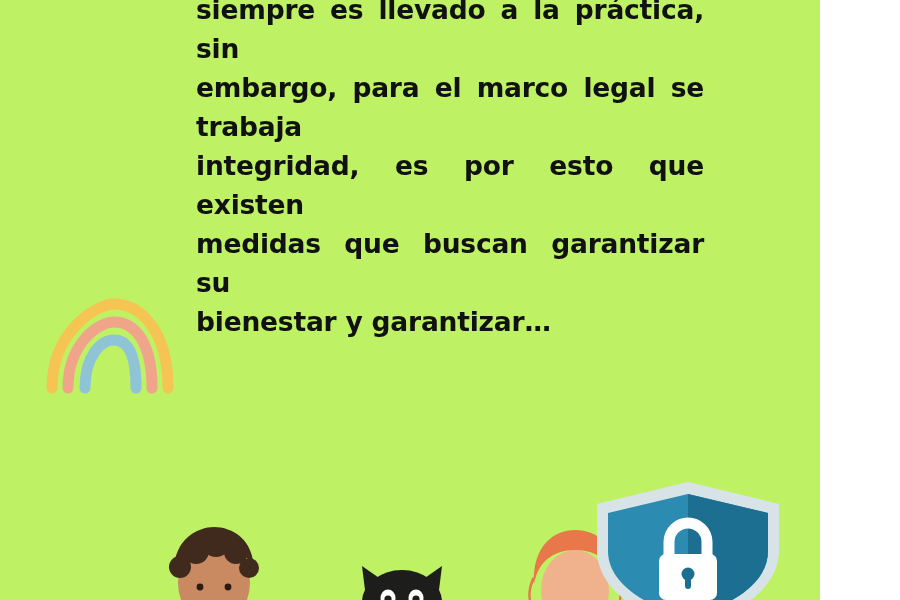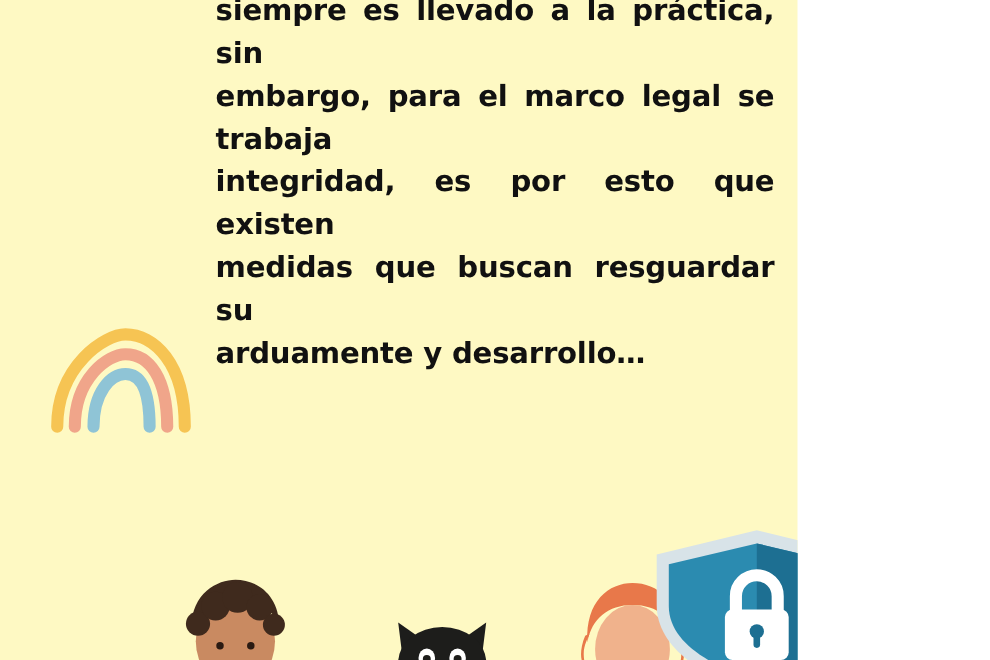--- a/index.html
+++ b/index.html
@@ -10,23 +10,23 @@
     width: 900px;
     height: 600px;
     background: #ffffff;
     font-family: "Liberation Sans", sans-serif;
     overflow: hidden;
     position: relative;
   }
 
   .page {
     position: relative;
-    width: 725px;
+    width: 820px;
     height: 600px;
-    background: #fef9c3;
+    background: #bef264;
     overflow: hidden;
   }
 
   
   .paragraph {
     position: absolute;
     left: 196px;
     top: -10px;
     width: 508px;
     text-align: justify;
@@ -93,22 +93,22 @@
 </style>
 </head>
 <body>
 
 <div class="page">
 
   <div class="paragraph">
     <span class="line justify">siempre es llevado a la práctica, sin</span>
     <span class="line justify">embargo, para el marco legal se trabaja</span>
     <span class="line justify">integridad, es por esto que existen</span>
-    <span class="line justify">medidas que buscan resguardar su</span>
-    <span class="line last">arduamente y desarrollo…</span>
+    <span class="line justify">medidas que buscan garantizar su</span>
+    <span class="line last">bienestar y garantizar…</span>
   </div>
 
   <svg class="rainbow" viewBox="0 0 132 98">
     <path d="M8 92 C8 36 52 8 70 8 C96 8 124 34 124 92" fill="none" stroke="#f6c453" stroke-width="11" stroke-linecap="round"></path>
     <path d="M24 92 C24 48 54 26 70 26 C92 26 108 48 108 92" fill="none" stroke="#f0a58a" stroke-width="11" stroke-linecap="round"></path>
     <path d="M41 92 C41 60 57 44 70 44 C86 44 92 62 92 92" fill="none" stroke="#8fc4d6" stroke-width="11" stroke-linecap="round"></path>
   </svg>
 
   <svg class="kid-left" viewBox="0 0 112 80">
     <ellipse cx="56" cy="58" rx="36" ry="42" fill="#c98a61"></ellipse>

